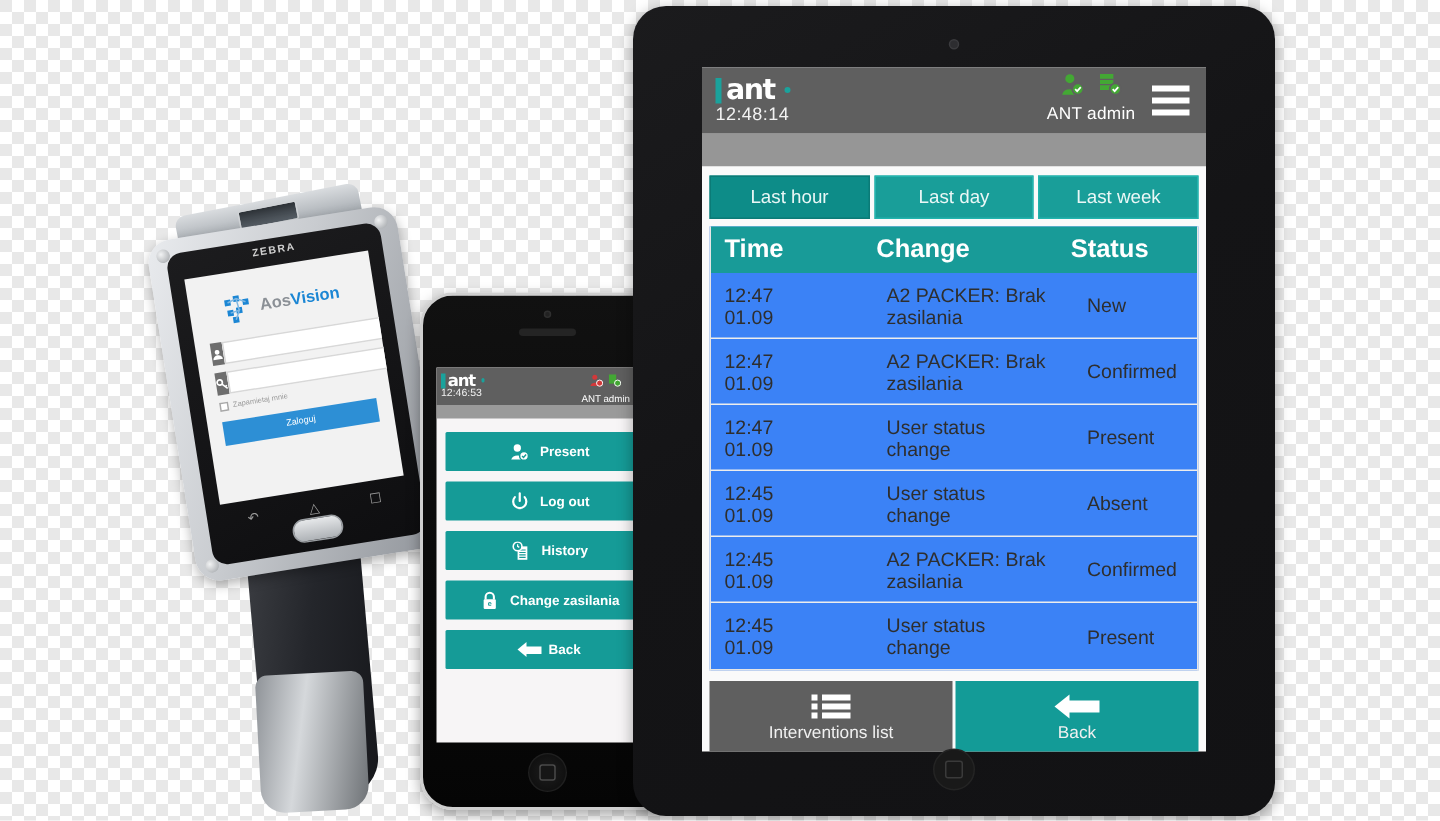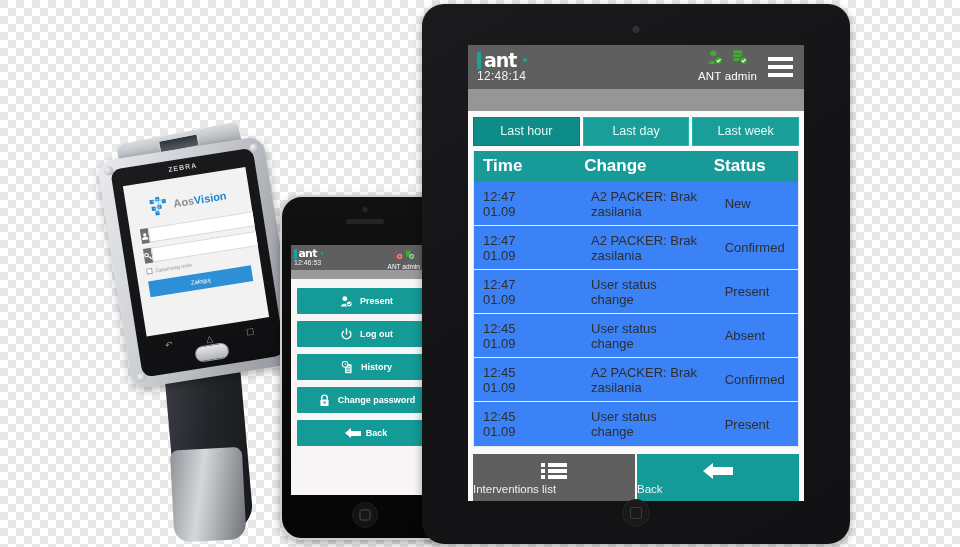--- a/index.html
+++ b/index.html
@@ -94,21 +94,21 @@
   }
   .t-row:last-child { border-bottom: none; }
   .t-row .c-time { width: 34%; padding-left: 9px; line-height: 15px; }
   .t-row .c-event { width: 40%; line-height: 15px; padding-right: 6px; }
   .t-row .c-status { width: 26%; }
   .t-time-2 { display: block; }
 
   
   .t-bottom { display: flex; gap: 2px; margin: 7px 5px 0; }
   .t-btn {
-    flex: 1; text-align: left; padding: 6px 0 8px; cursor: pointer;
+    flex: 1; text-align: center; padding: 6px 0 8px; cursor: pointer;
     color: #f0f0f0; font-size: 11.5px;
   }
   .t-btn.grey { background: #5f5f5f; }
   .t-btn.teal { background: #139b97; }
   .t-btn .bico { height: 22px; display: flex; align-items: center; justify-content: center; margin-bottom: 1px; }
 
   
   .ic-list { display: inline-block; width: 26px; }
   .ic-list i { display: block; height: 3.5px; background: #fff; margin: 2.5px 0; position: relative; margin-left: 7px; }
   .ic-list i::before { content: ""; position: absolute; left: -7px; top: 0; width: 3.5px; height: 3.5px; background: #fff; }
@@ -411,21 +411,21 @@
         <span>History</span>
       </div>
       <div class="p-btn">
         <span class="pico">
           <svg viewBox="0 0 16 16" width="13" height="13">
               <path d="M4.6 7 V4.8 a3.4 3.4 0 0 1 6.8 0 V7" stroke="#fff" stroke-width="1.7" fill="none"></path>
               <rect x="3" y="6.8" width="10" height="8" rx="1" fill="#fff"></rect>
               <text x="8" y="12.6" font-size="6" text-anchor="middle" fill="#159b97" font-family="sans-serif">e</text>
             </svg>
         </span>
-        <span>Change password</span>
+        <span>Change zasilania</span>
       </div>
       <div class="p-btn">
         <span class="pico">
             <span class="p-back-arrow"></span>
           </span>
         <span>Back</span>
       </div>
     </div>
   </div>
   <div class="phone-home"></div>

